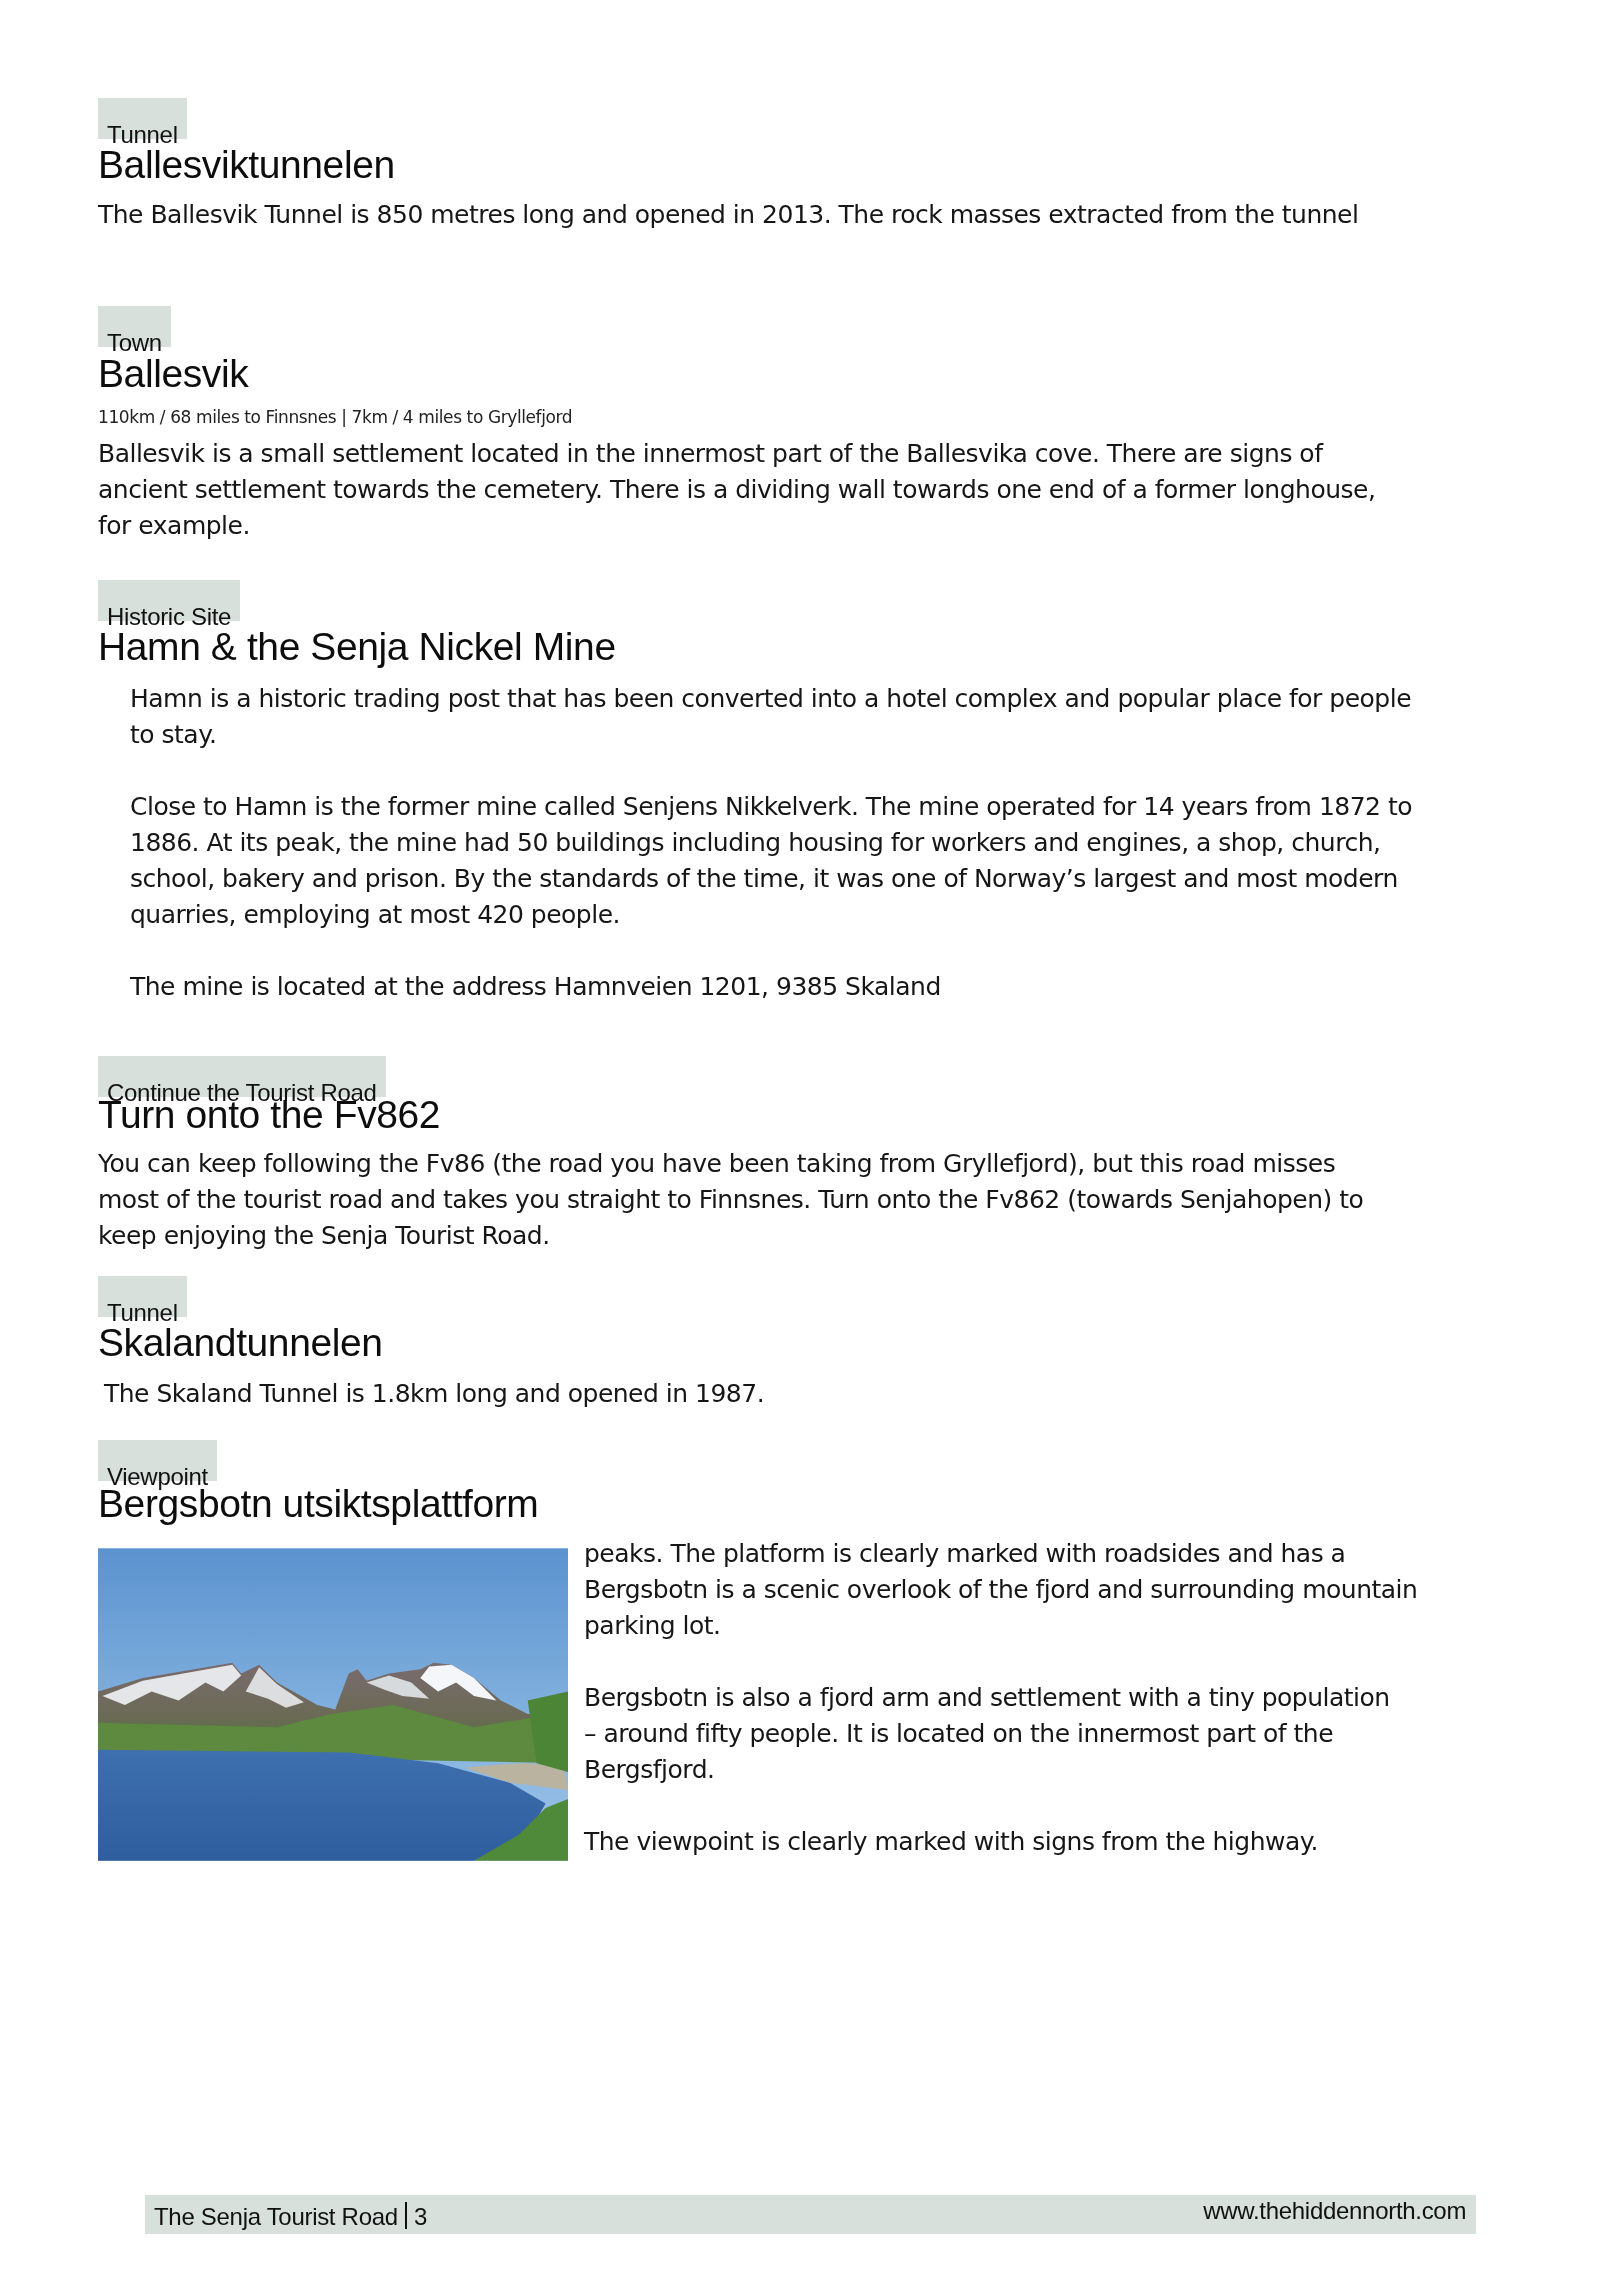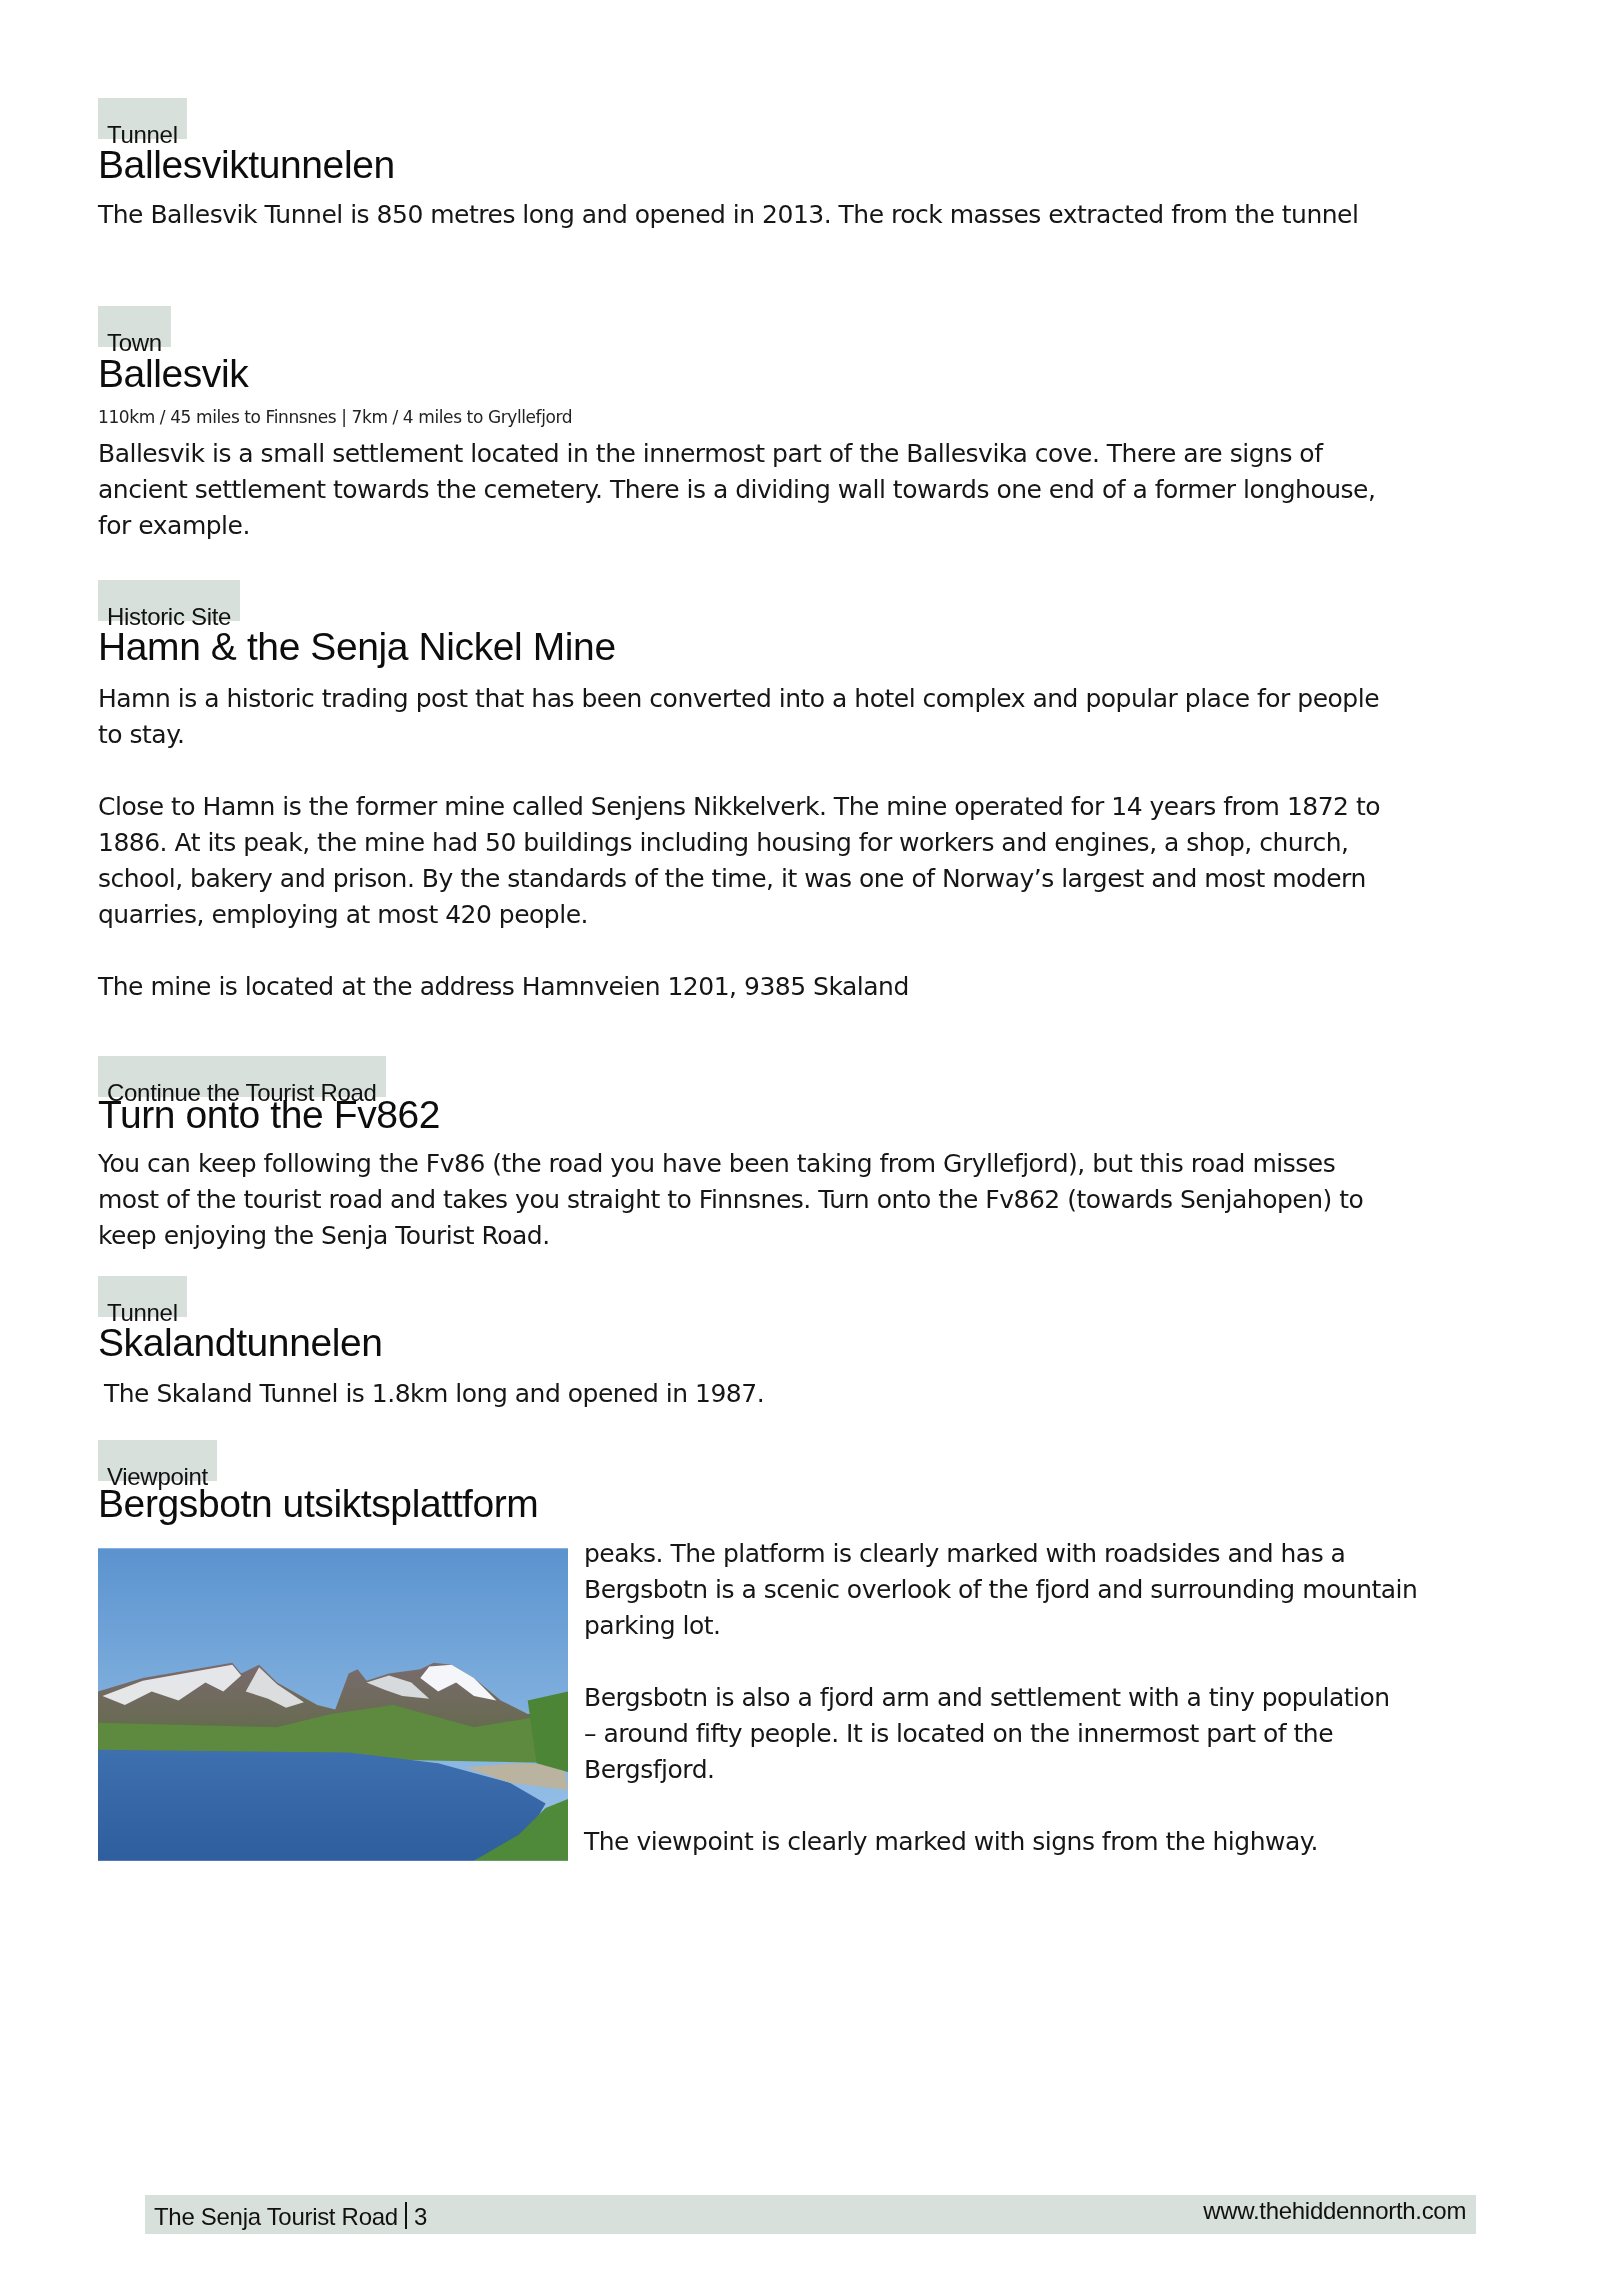--- a/index.html
+++ b/index.html
@@ -38,30 +38,30 @@
 <body>
 
 <div class="tag" style="top:98px;">Tunnel</div>
 <div class="heading" style="top:142px;">Ballesviktunnelen</div>
 <div class="body" style="top:197px; width:1433px;">
   <span class="line">The Ballesvik Tunnel is 850 metres long and opened in 2013. The rock masses extracted from the tunnel</span>
 </div>
 
 <div class="tag" style="top:306px;">Town</div>
 <div class="heading" style="top:351px;">Ballesvik</div>
-<div class="meta" style="top:407px;">110km / 45 miles to Finnsnes | 7km / 4 miles to Gryllefjord</div>
+<div class="meta" style="top:407px;">110km / 68 miles to Finnsnes | 7km / 4 miles to Gryllefjord</div>
 <div class="body" style="top:436px; width:1433px;">
   <span class="line">Ballesvik is a small settlement located in the innermost part of the Ballesvika cove. There are signs of</span>
   <span class="line">ancient settlement towards the cemetery. There is a dividing wall towards one end of a former longhouse,</span>
   <span class="line">for example.</span>
 </div>
 
 <div class="tag" style="top:580px;">Historic Site</div>
 <div class="heading" style="top:624px;">Hamn &amp; the Senja Nickel Mine</div>
-<div class="body" style="top:681px; width:1433px;">
+<div class="body" style="top:681px; width:1433px;margin-left:32px;">
   <span class="line">Hamn is a historic trading post that has been converted into a hotel complex and popular place for people</span>
   <span class="line">to stay.</span>
   <span class="gap"></span>
   <span class="line">Close to Hamn is the former mine called Senjens Nikkelverk. The mine operated for 14 years from 1872 to</span>
   <span class="line">1886. At its peak, the mine had 50 buildings including housing for workers and engines, a shop, church,</span>
   <span class="line">school, bakery and prison. By the standards of the time, it was one of Norway’s largest and most modern</span>
   <span class="line">quarries, employing at most 420 people.</span>
   <span class="gap"></span>
   <span class="line">The mine is located at the address Hamnveien 1201, 9385 Skaland</span>
 </div>

